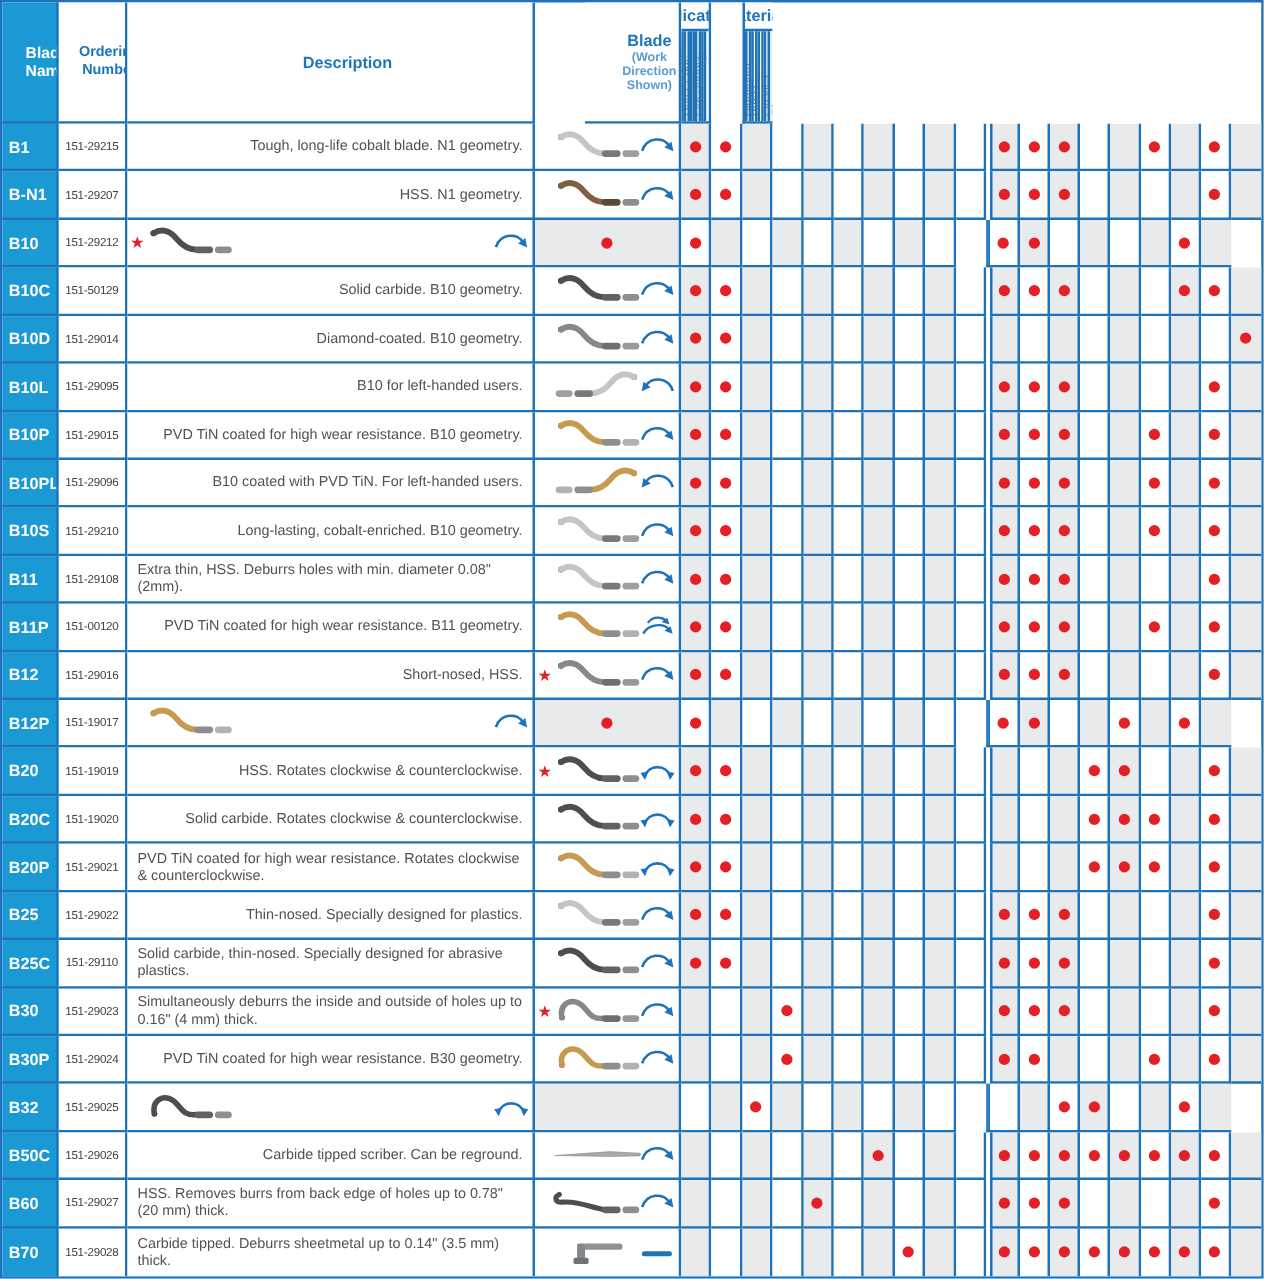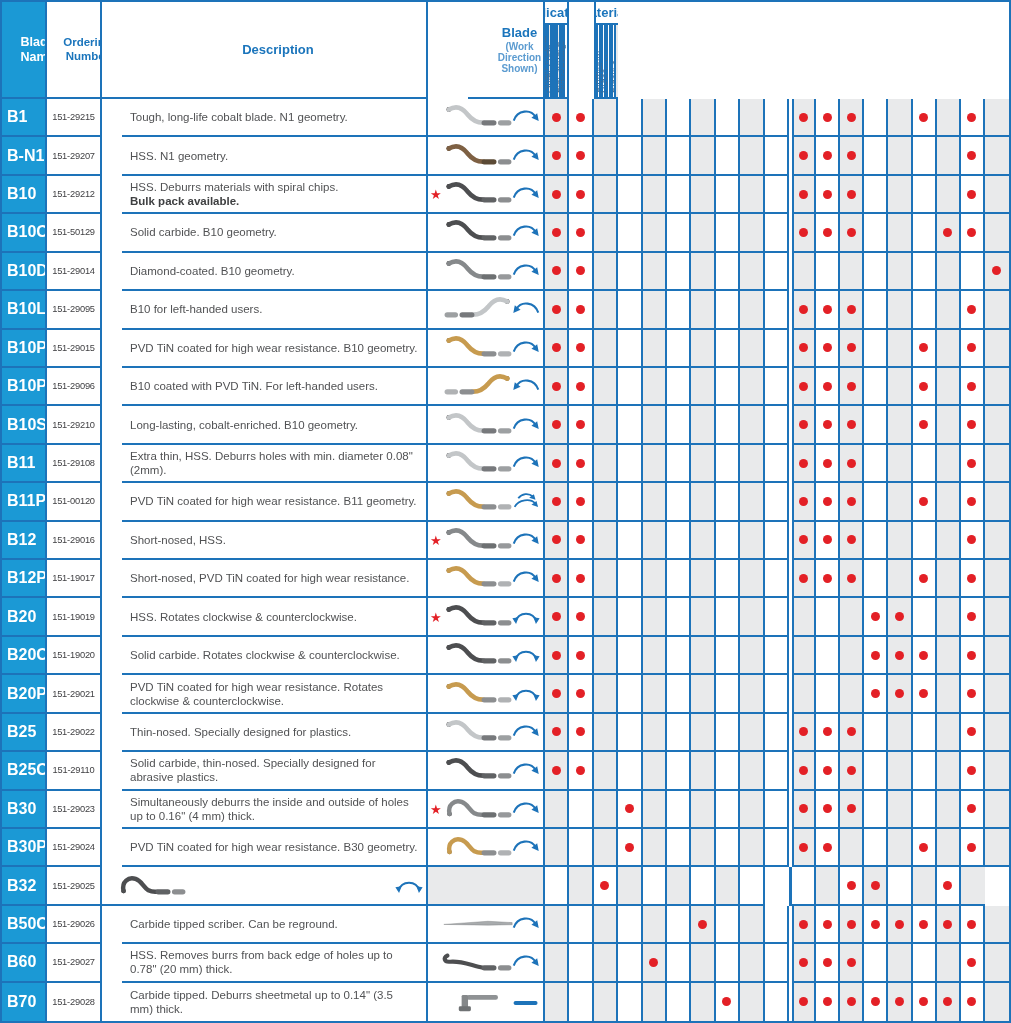--- a/index.html
+++ b/index.html
@@ -43,25 +43,25 @@
   .rot-cell{
     border-right:2px solid var(--line); display:flex; justify-content:center; overflow:hidden;
   }
   .group-labels .rot-cell:last-child{border-right:none;}
   .rot{
     writing-mode:vertical-rl; transform:rotate(180deg);
     font-size:9.5px; line-height:1.12; color:var(--rottext); white-space:pre-line;
     padding-top:4px; letter-spacing:0;
   }
   
-  .name-cell{background:var(--blue); color:#fff; font-weight:bold; font-size:16px; padding-left:5px;}
+  .name-cell{background:var(--blue); color:#fff; font-weight:bold; font-size:13px; padding-left:5px;}
   .ord-cell{justify-content:center; font-size:9.3px; color:#414144; letter-spacing:-0.2px;}
   .desc-cell{
-    flex-direction:column; align-items:flex-start; justify-content:center;
-    font-size:11.5px; color:var(--desc); line-height:1.22; padding:2px 8px;margin-left:20px;
+    flex-direction:column; align-items:flex-end; justify-content:center;
+    font-size:11.5px; color:var(--desc); line-height:1.22; padding:2px 8px;
   }
   .desc-note{font-weight:bold; color:var(--dark);}
   .blade-cell{justify-content:flex-start; padding-left:13px;}
   .star{
     position:absolute; left:2px; top:50%; transform:translateY(-50%);
     color:var(--red); font-size:13px; line-height:1;
   }
   .blade-art{display:block;}
   .arrow-art{position:absolute; right:2px; top:50%; transform:translateY(-50%);}
   .dot-cell{justify-content:center;}
@@ -258,24 +258,20 @@
       <div class="cell dot-cell"></div>
       <div class="cell dot-cell shaded"></div>
       <div class="cell dot-cell">
         <span class="dot"></span>
       </div>
       <div class="cell dot-cell shaded"></div>
     </div>
     <div class="row body-row">
       <div class="cell name-cell">B10</div>
       <div class="cell ord-cell">151-29212</div>
-      <div class="cell desc-cell">
-        <span>HSS. Deburrs materials with spiral chips.</span>
-        <span class="desc-note">Bulk pack available.</span>
-      </div>
       <div class="cell blade-cell">
         <span class="star">★</span>
         <svg class="blade-art" width="74" height="34" viewBox="0 0 104 38">
           <circle cx="11" cy="8.5" r="3.4" fill="#2c2c2e"></circle>
           <path d="M11,8.5 C21,2.5 30,6 37,15 C44,23.5 51,27 59,27" stroke="#4d4e50" stroke-width="6.6" fill="none" stroke-linecap="round"></path>
           <rect x="57" y="23.4" width="21" height="7.6" rx="3.8" fill="#606264"></rect>
           <rect x="80" y="23.4" width="19" height="7.6" rx="3.8" fill="#8c8e90"></rect>
         </svg>
         <svg class="arrow-art" width="30" height="23" viewBox="0 0 33 24">
           <path d="M3,16 C7,4 22,3 27,12" fill="none" stroke="#1d73b9" stroke-width="2.3"></path>
@@ -785,23 +781,20 @@
       <div class="cell dot-cell"></div>
       <div class="cell dot-cell shaded"></div>
       <div class="cell dot-cell">
         <span class="dot"></span>
       </div>
       <div class="cell dot-cell shaded"></div>
     </div>
     <div class="row body-row">
       <div class="cell name-cell">B12P</div>
       <div class="cell ord-cell">151-19017</div>
-      <div class="cell desc-cell">
-        <span>Short-nosed, PVD TiN coated for high wear resistance.</span>
-      </div>
       <div class="cell blade-cell">
         <svg class="blade-art" width="74" height="34" viewBox="0 0 104 38">
           <circle cx="11" cy="8.5" r="3.4" fill="#8a6a32"></circle>
           <path d="M11,8.5 C21,2.5 30,6 37,15 C44,23.5 51,27 59,27" stroke="#c79b4f" stroke-width="6.6" fill="none" stroke-linecap="round"></path>
           <rect x="57" y="23.4" width="21" height="7.6" rx="3.8" fill="#8c8e90"></rect>
           <rect x="80" y="23.4" width="19" height="7.6" rx="3.8" fill="#b0b2b4"></rect>
         </svg>
         <svg class="arrow-art" width="30" height="23" viewBox="0 0 33 24">
           <path d="M3,16 C7,4 22,3 27,12" fill="none" stroke="#1d73b9" stroke-width="2.3"></path>
           <path d="M30.5,16.5 L28.8,8 L22.5,12.8 Z" fill="#1d73b9"></path>

